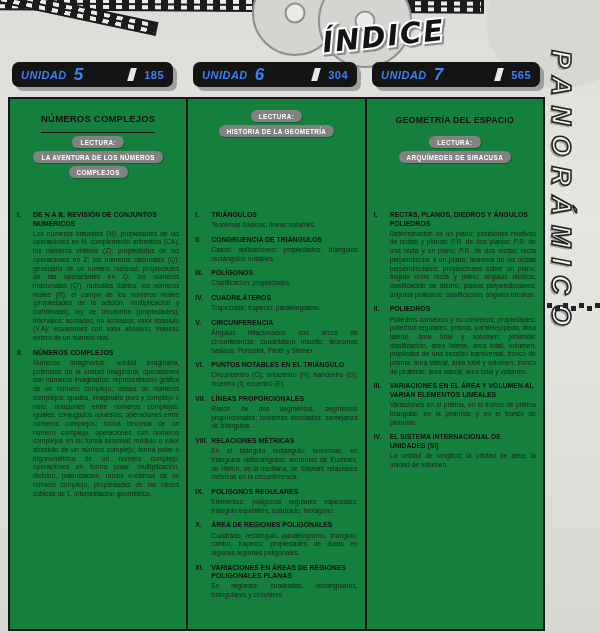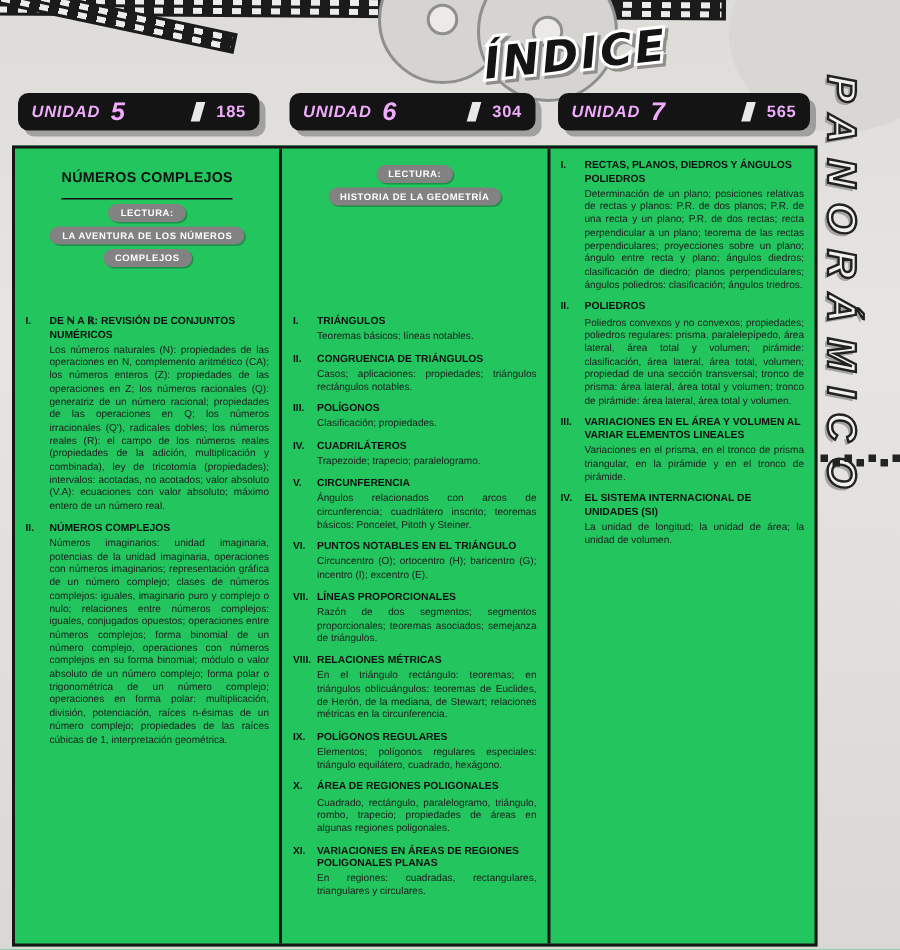--- a/index.html
+++ b/index.html
@@ -34,28 +34,28 @@
   .panoramico { position:absolute; left:545px; top:50px; height:440px; writing-mode:vertical-rl;
        font-weight:bold; font-style:italic; font-size:27px; letter-spacing:10px; color:#f2f1ee;
        -webkit-text-stroke:1.6px #222; text-shadow:2px 2px 0 #a5a4a1; z-index:5; white-space:nowrap; }
   .dots { position:absolute; left:547px; top:303px; display:flex; gap:3px; z-index:6; }
   .dots span { width:5px; height:5px; background:#232323; display:block; }
   .dots span:nth-child(even) { transform:translateY(3px); }
 
   
   .unit-bar { position:absolute; top:62px; height:25px; background:#141414; border-radius:7px;
        box-shadow:4px 4px 0 rgba(110,110,110,.55); display:flex; align-items:center; padding:12px 9px;
-       color:#f0abfc; z-index:5; }
+       color:#3b82f6; z-index:5; }
   .u-label { font-style:italic; font-weight:bold; font-size:11px; letter-spacing:.5px; }
   .u-num { font-weight:bold; font-style:italic; font-size:17px; margin-left:7px; }
   .u-divider { width:6px; height:13px; background:#e8e8e6; transform:skewX(-16deg); margin-left:auto; margin-right:9px; }
   .u-page { font-weight:bold; font-size:11px; letter-spacing:.5px; }
 
   
-  .toc-table { position:absolute; left:8px; top:97px; width:537px; height:534px; background:#22c55e;
+  .toc-table { position:absolute; left:8px; top:97px; width:537px; height:534px; background:#15803d;
        border:2px solid #161616; display:flex; z-index:4; }
   .toc-col { flex:1; padding:8px 7px 3px; overflow:hidden; }
   .toc-col + .toc-col { border-left:2px solid #161616; }
   .col-header { height:104px; display:flex; flex-direction:column; align-items:center; }
   .col-title { font-weight:bold; font-size:9.5px; text-align:center; color:#101010; letter-spacing:.2px;
        min-height:26px; display:flex; align-items:center; justify-content:center; line-height:1.2; }
   .col-title.u { border-bottom:1.5px solid #101010; padding-bottom:1px; }
   .pill { background:#828282; color:#fff; font-weight:bold; font-size:6.3px; letter-spacing:.4px;
        padding:2.5px 8px; border-radius:8px; margin-top:3px; text-align:center; box-shadow:1px 1px 0 rgba(0,0,0,.25); white-space:nowrap; }
   .section { display:flex; margin-bottom:6px; }
@@ -215,20 +215,25 @@
     <div class="section">
       <span class="numeral">XI.</span>
       <div class="sec-content">
         <div class="sec-head">VARIACIONES EN ÁREAS DE REGIONES POLIGONALES PLANAS</div>
         <div class="sec-body">En regiones: cuadradas, rectangulares, triangulares y circulares.</div>
       </div>
     </div>
   </div>
 
   <div class="toc-col">
+    <div class="col-header">
+      <div class="col-title" style="font-size:8.8px">GEOMETRÍA DEL ESPACIO</div>
+      <div class="pill">LECTURA:</div>
+      <div class="pill">ARQUÍMEDES DE SIRACUSA</div>
+    </div>
     <div class="section">
       <span class="numeral">I.</span>
       <div class="sec-content">
         <div class="sec-head">RECTAS, PLANOS, DIEDROS Y ÁNGULOS POLIEDROS</div>
         <div class="sec-body">Determinación de un plano; posiciones relativas de rectas y planos: P.R. de dos planos; P.R. de una recta y un plano; P.R. de dos rectas; recta perpendicular a un plano; teorema de las rectas perpendiculares; proyecciones sobre un plano; ángulo entre recta y plano; ángulos diedros; clasificación de diedro; planos perpendiculares; ángulos poliedros: clasificación; ángulos triedros.</div>
       </div>
     </div>
     <div class="section">
       <span class="numeral">II.</span>
       <div class="sec-content">

